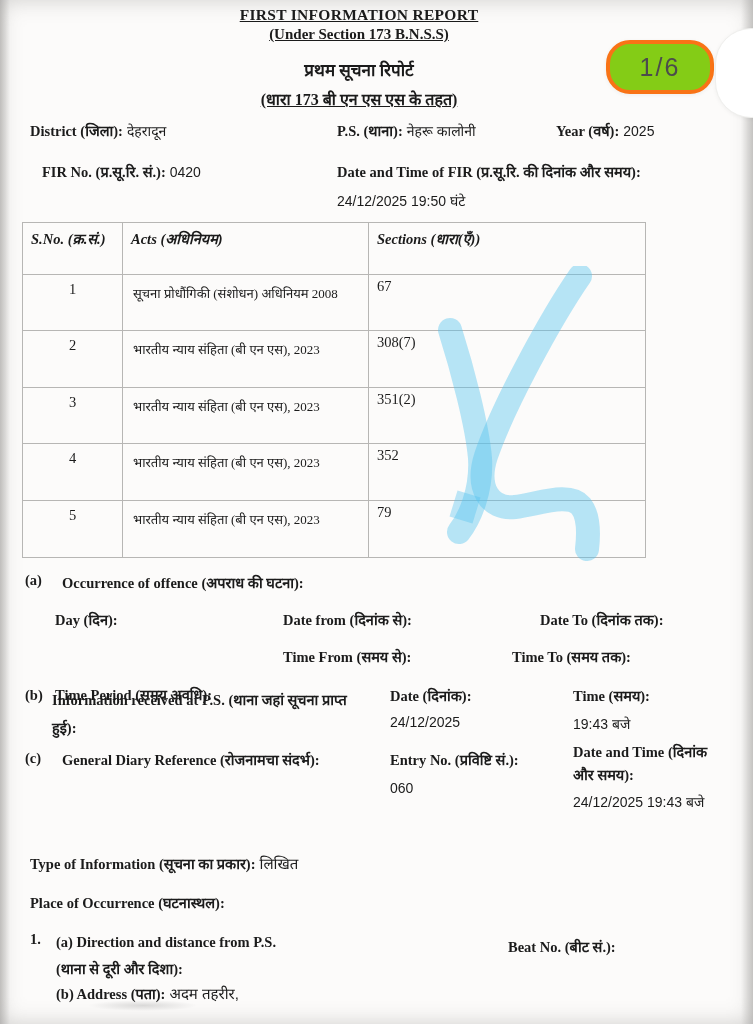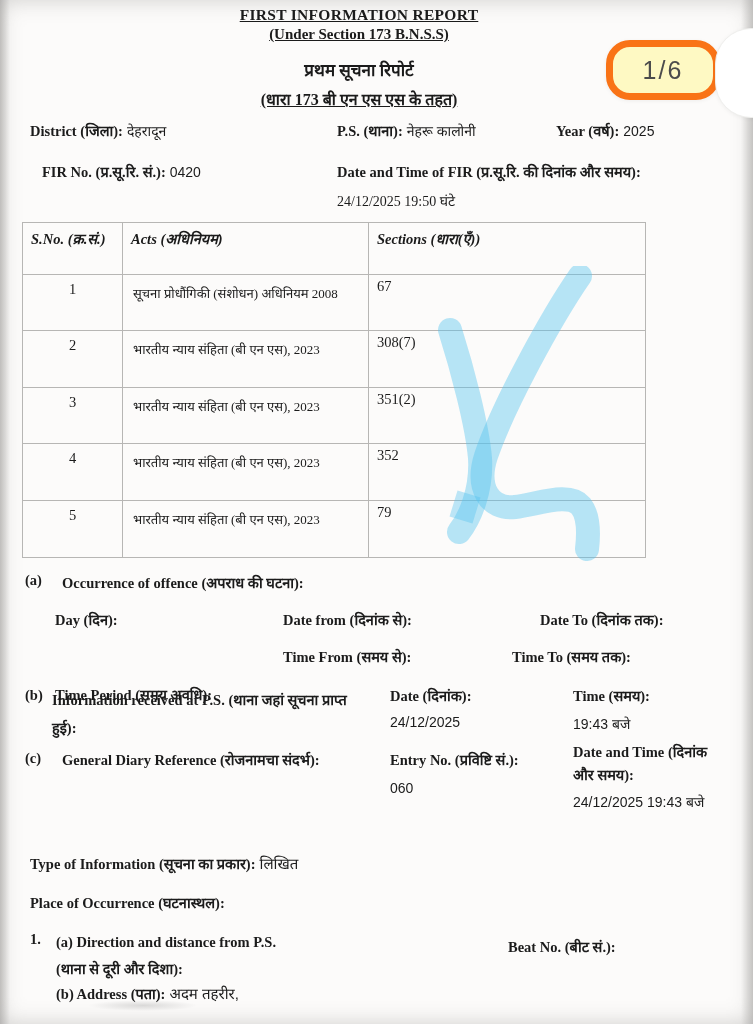--- a/index.html
+++ b/index.html
@@ -18,21 +18,21 @@
   .abs { position:absolute; }
   .lbl { font-weight:bold; font-size:14.5px; line-height:20px; }
   .val { font-weight:normal; font-family:"Liberation Sans","DejaVu Sans",sans-serif; font-size:14px; }
   .doc-header { position:absolute; left:0; top:6px; width:672px; text-align:center;padding-left:23px; }
   .t-en { font-weight:bold; font-size:15.5px; text-decoration:underline; letter-spacing:.3px; }
   .t-en2 { font-weight:bold; font-size:15px; text-decoration:underline; margin-top:2px; }
   .t-hi { font-weight:bold; font-size:17px; margin-top:15px; }
   .t-hi2 { font-weight:bold; font-size:16px; text-decoration:underline; margin-top:7px; }
   .pill {
     position:absolute; left:606px; top:40px; width:100px; height:46px;
-    background:#fef9c3; border:7px solid #f97316; border-radius:24px;
+    background:#84cc16; border:4px solid #f97316; border-radius:24px;
     box-shadow:0 1px 4px rgba(0,0,0,.06);
     display:flex; align-items:center; justify-content:center;
     font-family:"Liberation Sans","DejaVu Sans",sans-serif;
     font-size:25px; color:#4c4c4c; letter-spacing:2px;
   }
   .pill-partial {
     position:absolute; right:-34px; top:28px; width:70px; height:88px;
     background:#fff; border:1px solid #efefed; border-radius:44px;
     box-shadow:0 1px 4px rgba(0,0,0,.05);
   }
@@ -79,21 +79,21 @@
   <div class="abs" style="left:556px; top:121px;">
     <span class="lbl">Year (वर्ष):</span>
     <span class="val">2025</span>
   </div>
 
   <div class="abs" style="left:42px; top:162px;">
     <span class="lbl">FIR No. (प्र.सू.रि. सं.):</span>
     <span class="val">0420</span>
   </div>
   <div class="abs lbl" style="left:337px; top:162px; width:400px;">Date and Time of FIR (प्र.सू.रि. की दिनांक और समय):</div>
-  <div class="abs val" style="left:337px; top:191px;font-family:Liberation Serif, serif;">24/12/2025 19:50 घंटे</div>
+  <div class="abs val" style="left:337px; top:191px;">24/12/2025 19:50 घंटे</div>
 
   <table class="acts">
     <tbody>
         <tr style="height:52px;">
       <td class="c-sno c-head c-head-sno">S.No. (क्र.सं.)</td>
       <td class="c-act c-head">Acts (अधिनियम)</td>
       <td class="c-sec c-head">Sections (धारा(एँ))</td>
     </tr>
     <tr style="height:56px;">
       <td class="c-sno">1</td>

